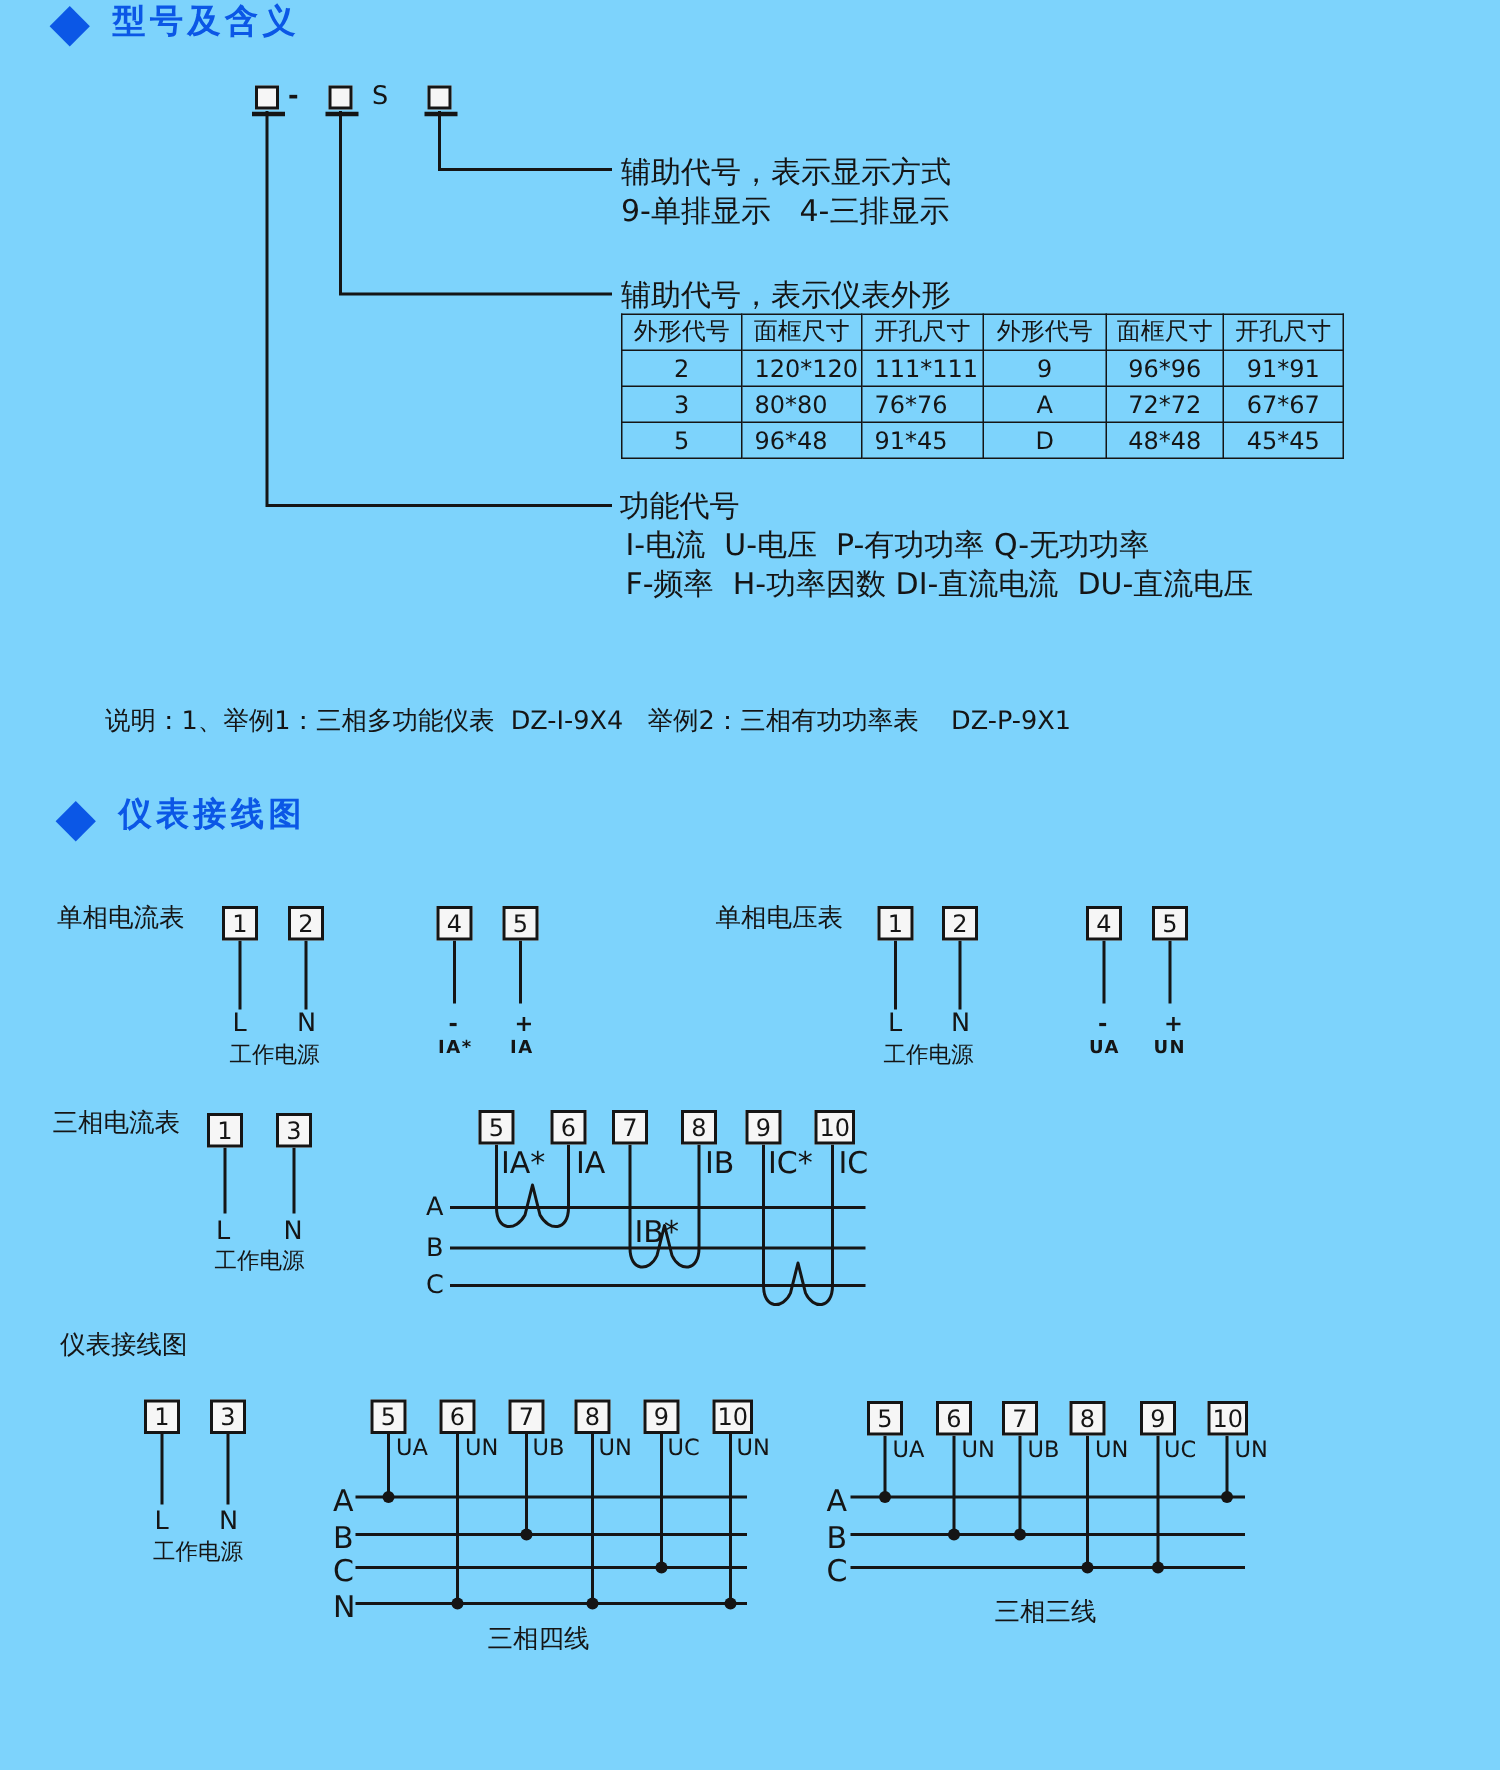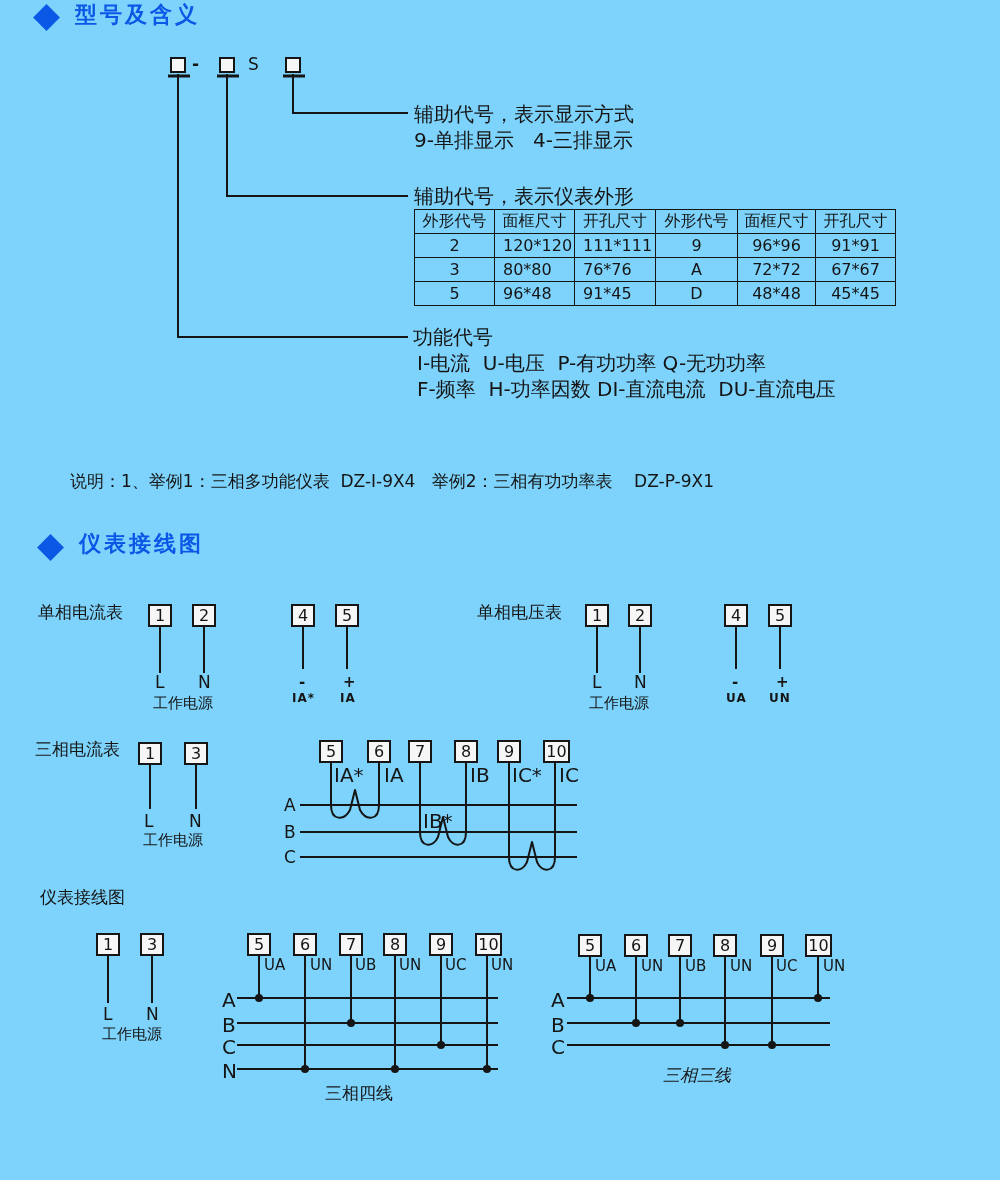--- a/index.html
+++ b/index.html
@@ -211,16 +211,16 @@
   <span class="term w26" style="left:805px;top:934px;">10</span>
   <div class="lbl f15" style="left:595px;top:958px;">UA</div>
   <div class="lbl f15" style="left:641px;top:958px;">UN</div>
   <div class="lbl f15" style="left:685px;top:958px;">UB</div>
   <div class="lbl f15" style="left:730px;top:958px;">UN</div>
   <div class="lbl f15" style="left:776px;top:958px;">UC</div>
   <div class="lbl f15" style="left:823px;top:958px;">UN</div>
   <div class="lbl f16" style="left:551px;top:989px;">A</div>
   <div class="lbl f16" style="left:551px;top:1014px;">B</div>
   <div class="lbl f16" style="left:551px;top:1036px;">C</div>
-  <div class="lbl f17" style="left:663px;top:1066px;font-style:italic;">三相三线</div>
+  <div class="lbl f17" style="left:663px;top:1066px;">三相三线</div>
 
 
 </div>
 
 </body></html>

